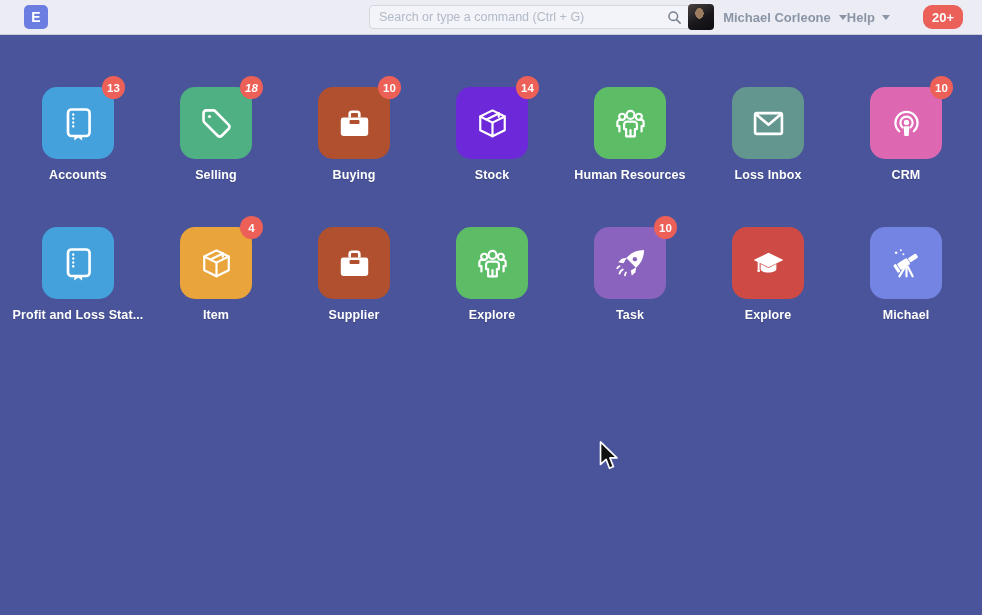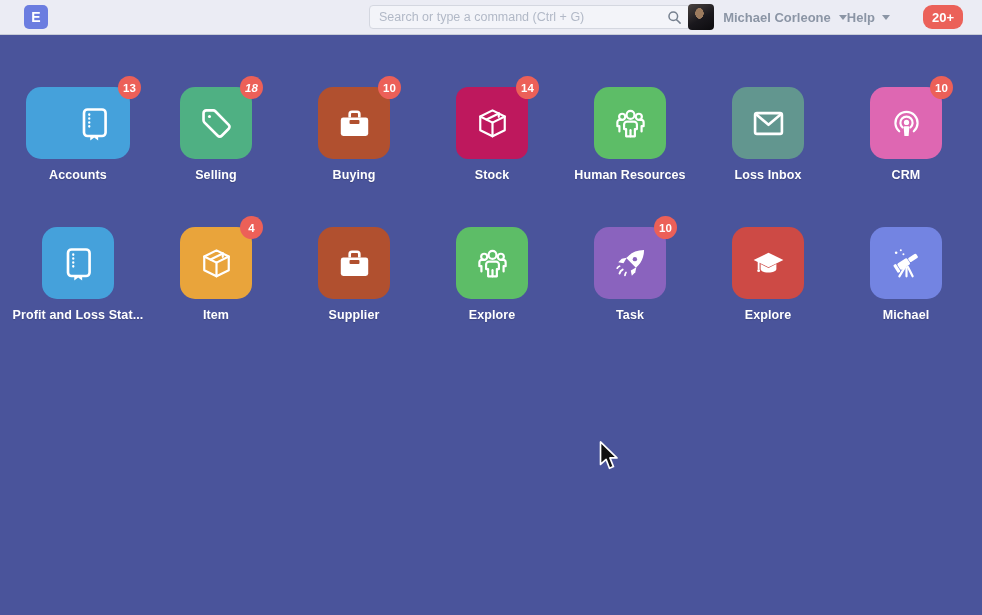--- a/index.html
+++ b/index.html
@@ -96,21 +96,21 @@
     <span class="user-name">Michael Corleone</span>
     <span class="caret"></span>
     <span class="help-label">Help</span>
     <span class="caret help-caret"></span>
     <span class="notif-badge">20+</span>
   </div>
 </div>
 
 <div class="desk" id="desk">
     <div class="app-item">
-      <div class="tile" style="background: rgb(69, 161, 219); padding-left: 32px; --tile: #45a1db;">
+      <div class="tile" style="background: rgb(69, 161, 219); --tile: #45a1db;">
         <span style="display: flex;">
           <svg viewBox="0 0 24 24" width="35" height="35">
      <rect x="4.8" y="2.4" width="14.8" height="18.2" rx="2.4" fill="none" stroke="#fff" stroke-width="1.8"></rect>
      <line x1="8.4" y1="5.8" x2="8.4" y2="15.2" stroke="#fff" stroke-width="1.6" stroke-dasharray="0.2 2.5" stroke-linecap="round"></line>
      <path d="M9.1 20 v3.7 l2.7-2.1 2.7 2.1 V20 z" fill="#fff"></path>
    </svg>
         </span>
         <span class="count-badge" style="background: rgb(236, 96, 88);">13</span>
       </div>
       <span class="app-label">Accounts</span>
@@ -134,21 +134,21 @@
      <path d="M8.7 7.9 V5.4 a1.5 1.5 0 0 1 1.5 -1.5 h3.6 a1.5 1.5 0 0 1 1.5 1.5 v2.5" fill="none" stroke="#fff" stroke-width="1.8"></path>
      <rect x="2.6" y="7.9" width="18.8" height="12.6" rx="1.7" fill="#fff"></rect>
      <rect x="8.6" y="9.6" width="6.8" height="2.7" rx="0.6" fill="var(--tile)"></rect>
    </svg>
         </span>
         <span class="count-badge" style="background: rgb(236, 96, 88);">10</span>
       </div>
       <span class="app-label">Buying</span>
     </div>
     <div class="app-item">
-      <div class="tile" style="background: #be185d; border-radius: 12px; --tile: #e9a43b;">
+      <div class="tile" style="background: #6d28d9; --tile: #e9a43b;">
         <span style="display: flex;">
           <svg viewBox="0 0 24 24" width="35" height="35" fill="none" stroke="#fff" stroke-width="1.5" stroke-linejoin="round" stroke-linecap="round">
      <path d="M3.6 7.2 12 3 20.4 7.2 12 11.4 z"></path>
      <path d="M3.6 7.2 v9.4 L12 20.8 v-9.4"></path>
      <path d="M20.4 7.2 v9.4 L12 20.8"></path>
      <path d="M7.9 9.3 l8.4 -4.2"></path>
      <path d="M16.3 5.1 v2.3"></path>
    </svg>
         </span>
         <span class="count-badge" style="background: rgb(236, 96, 88);">14</span>

